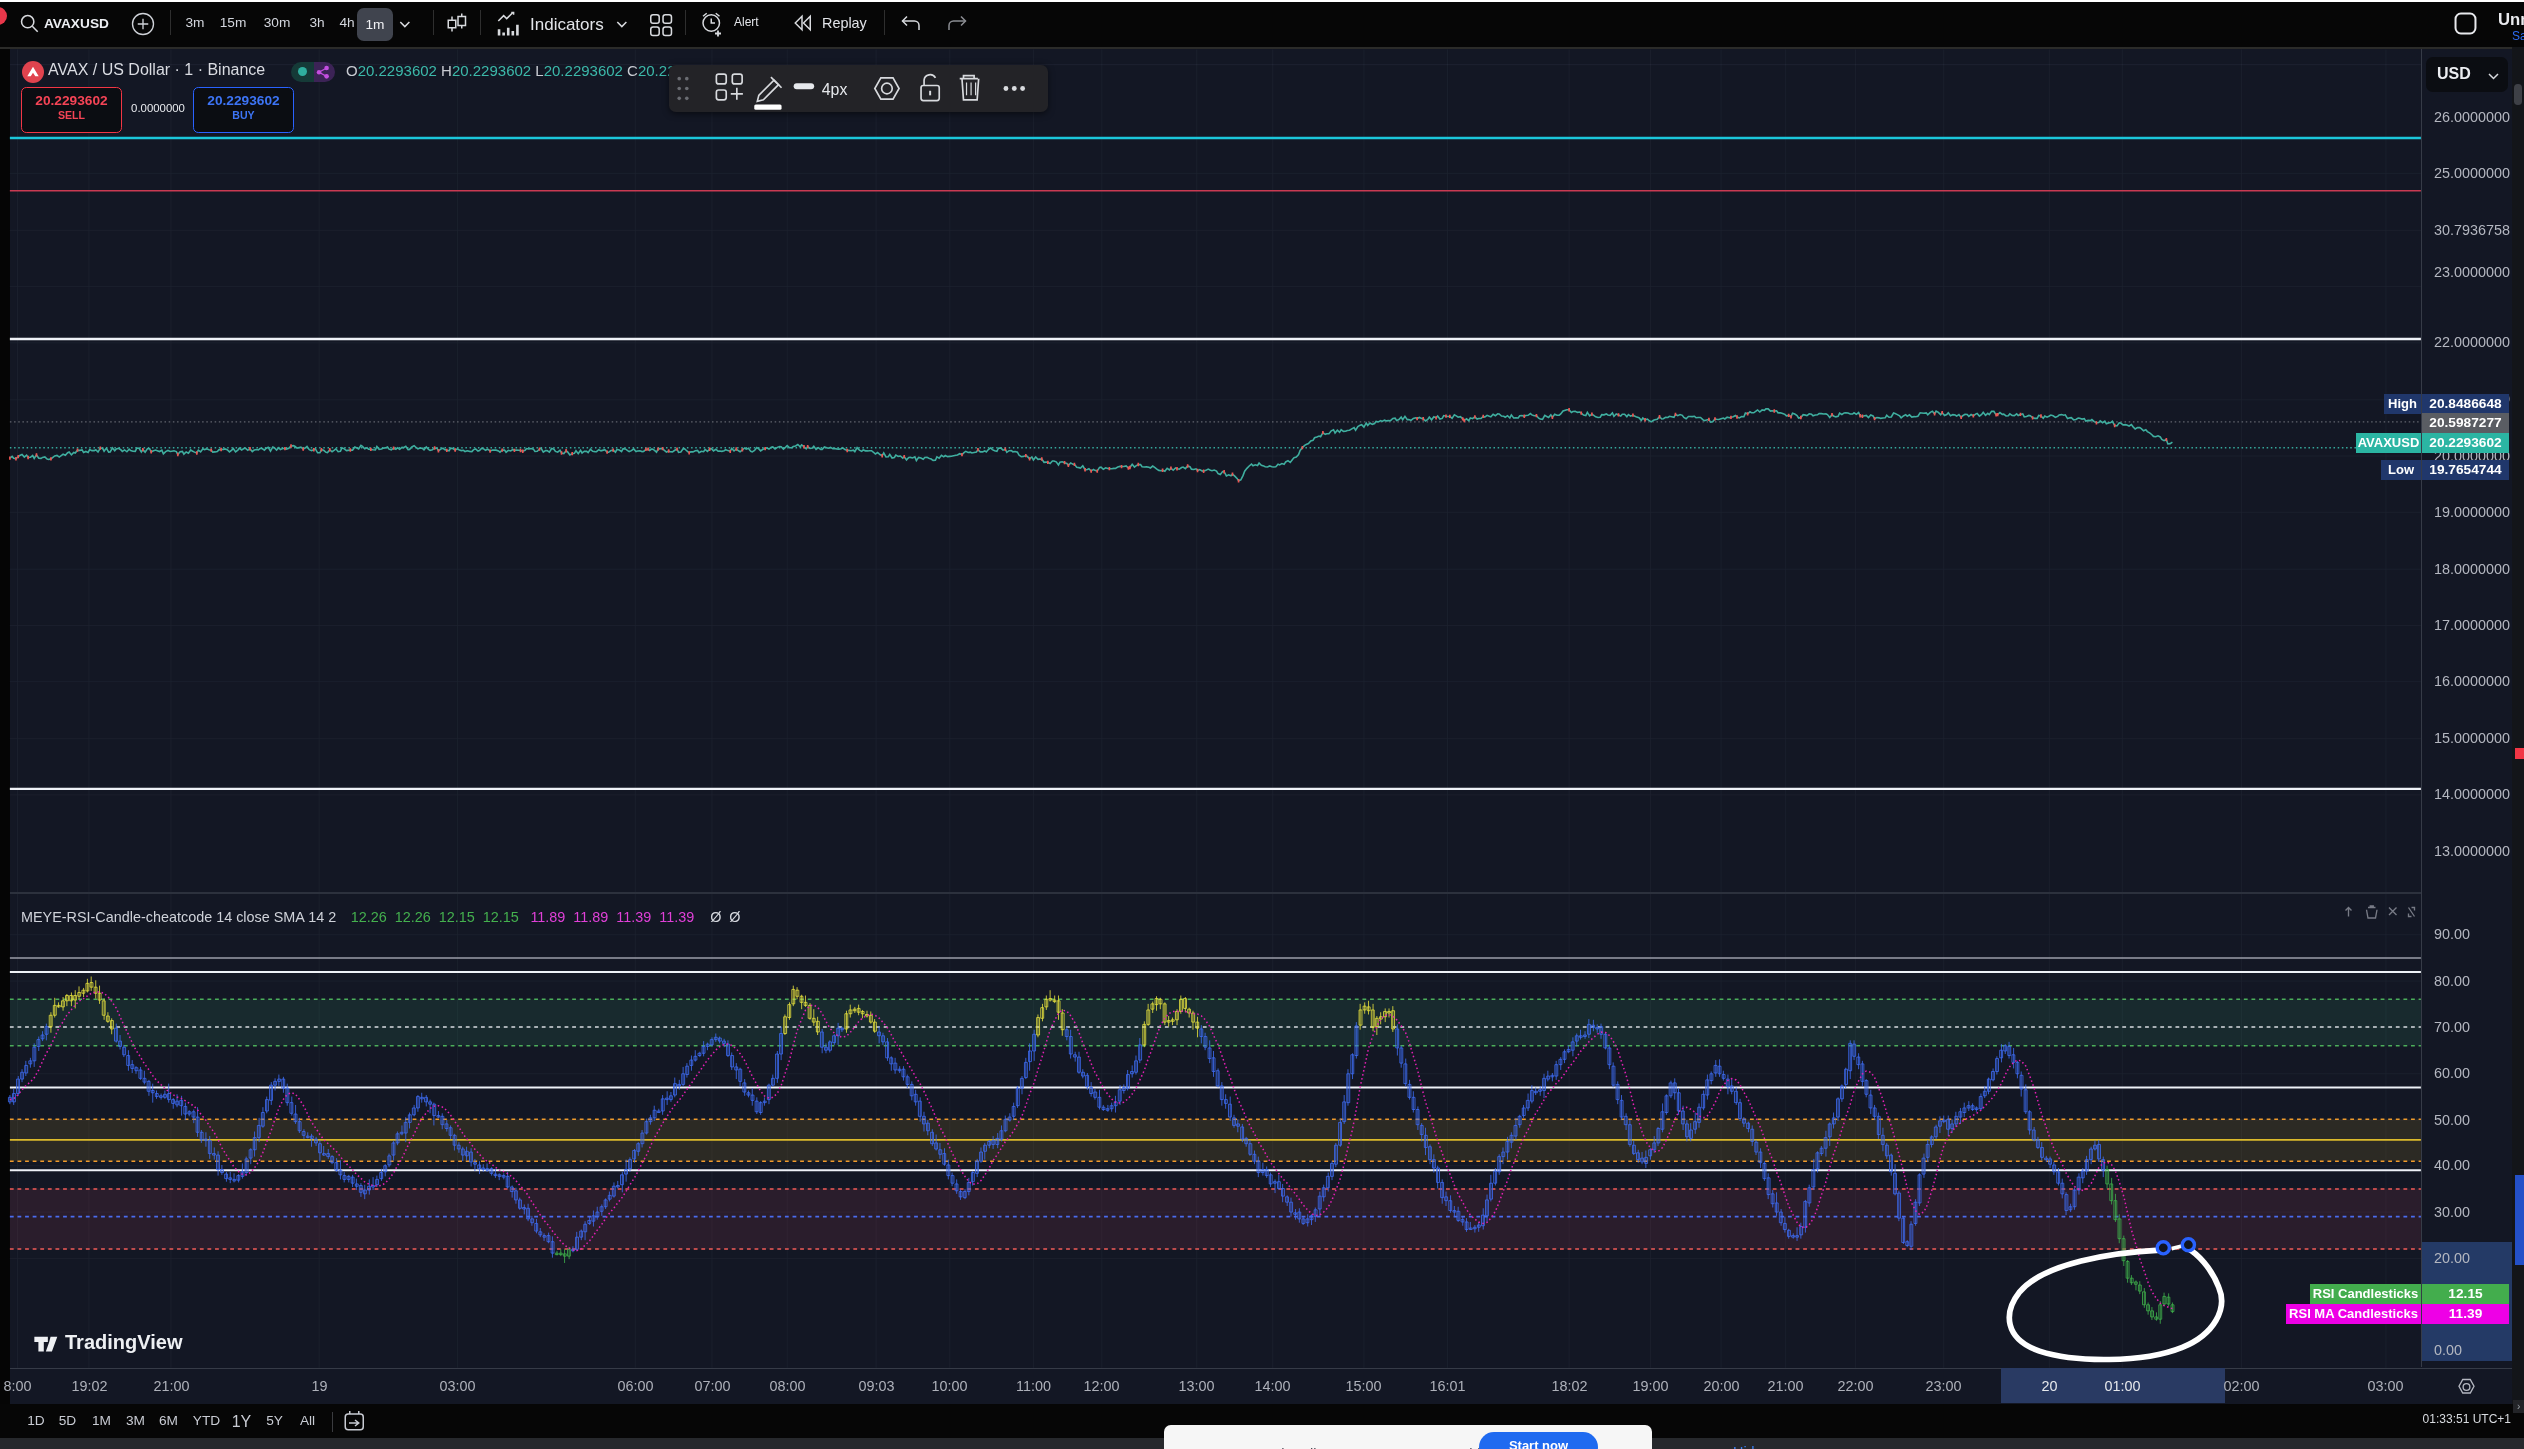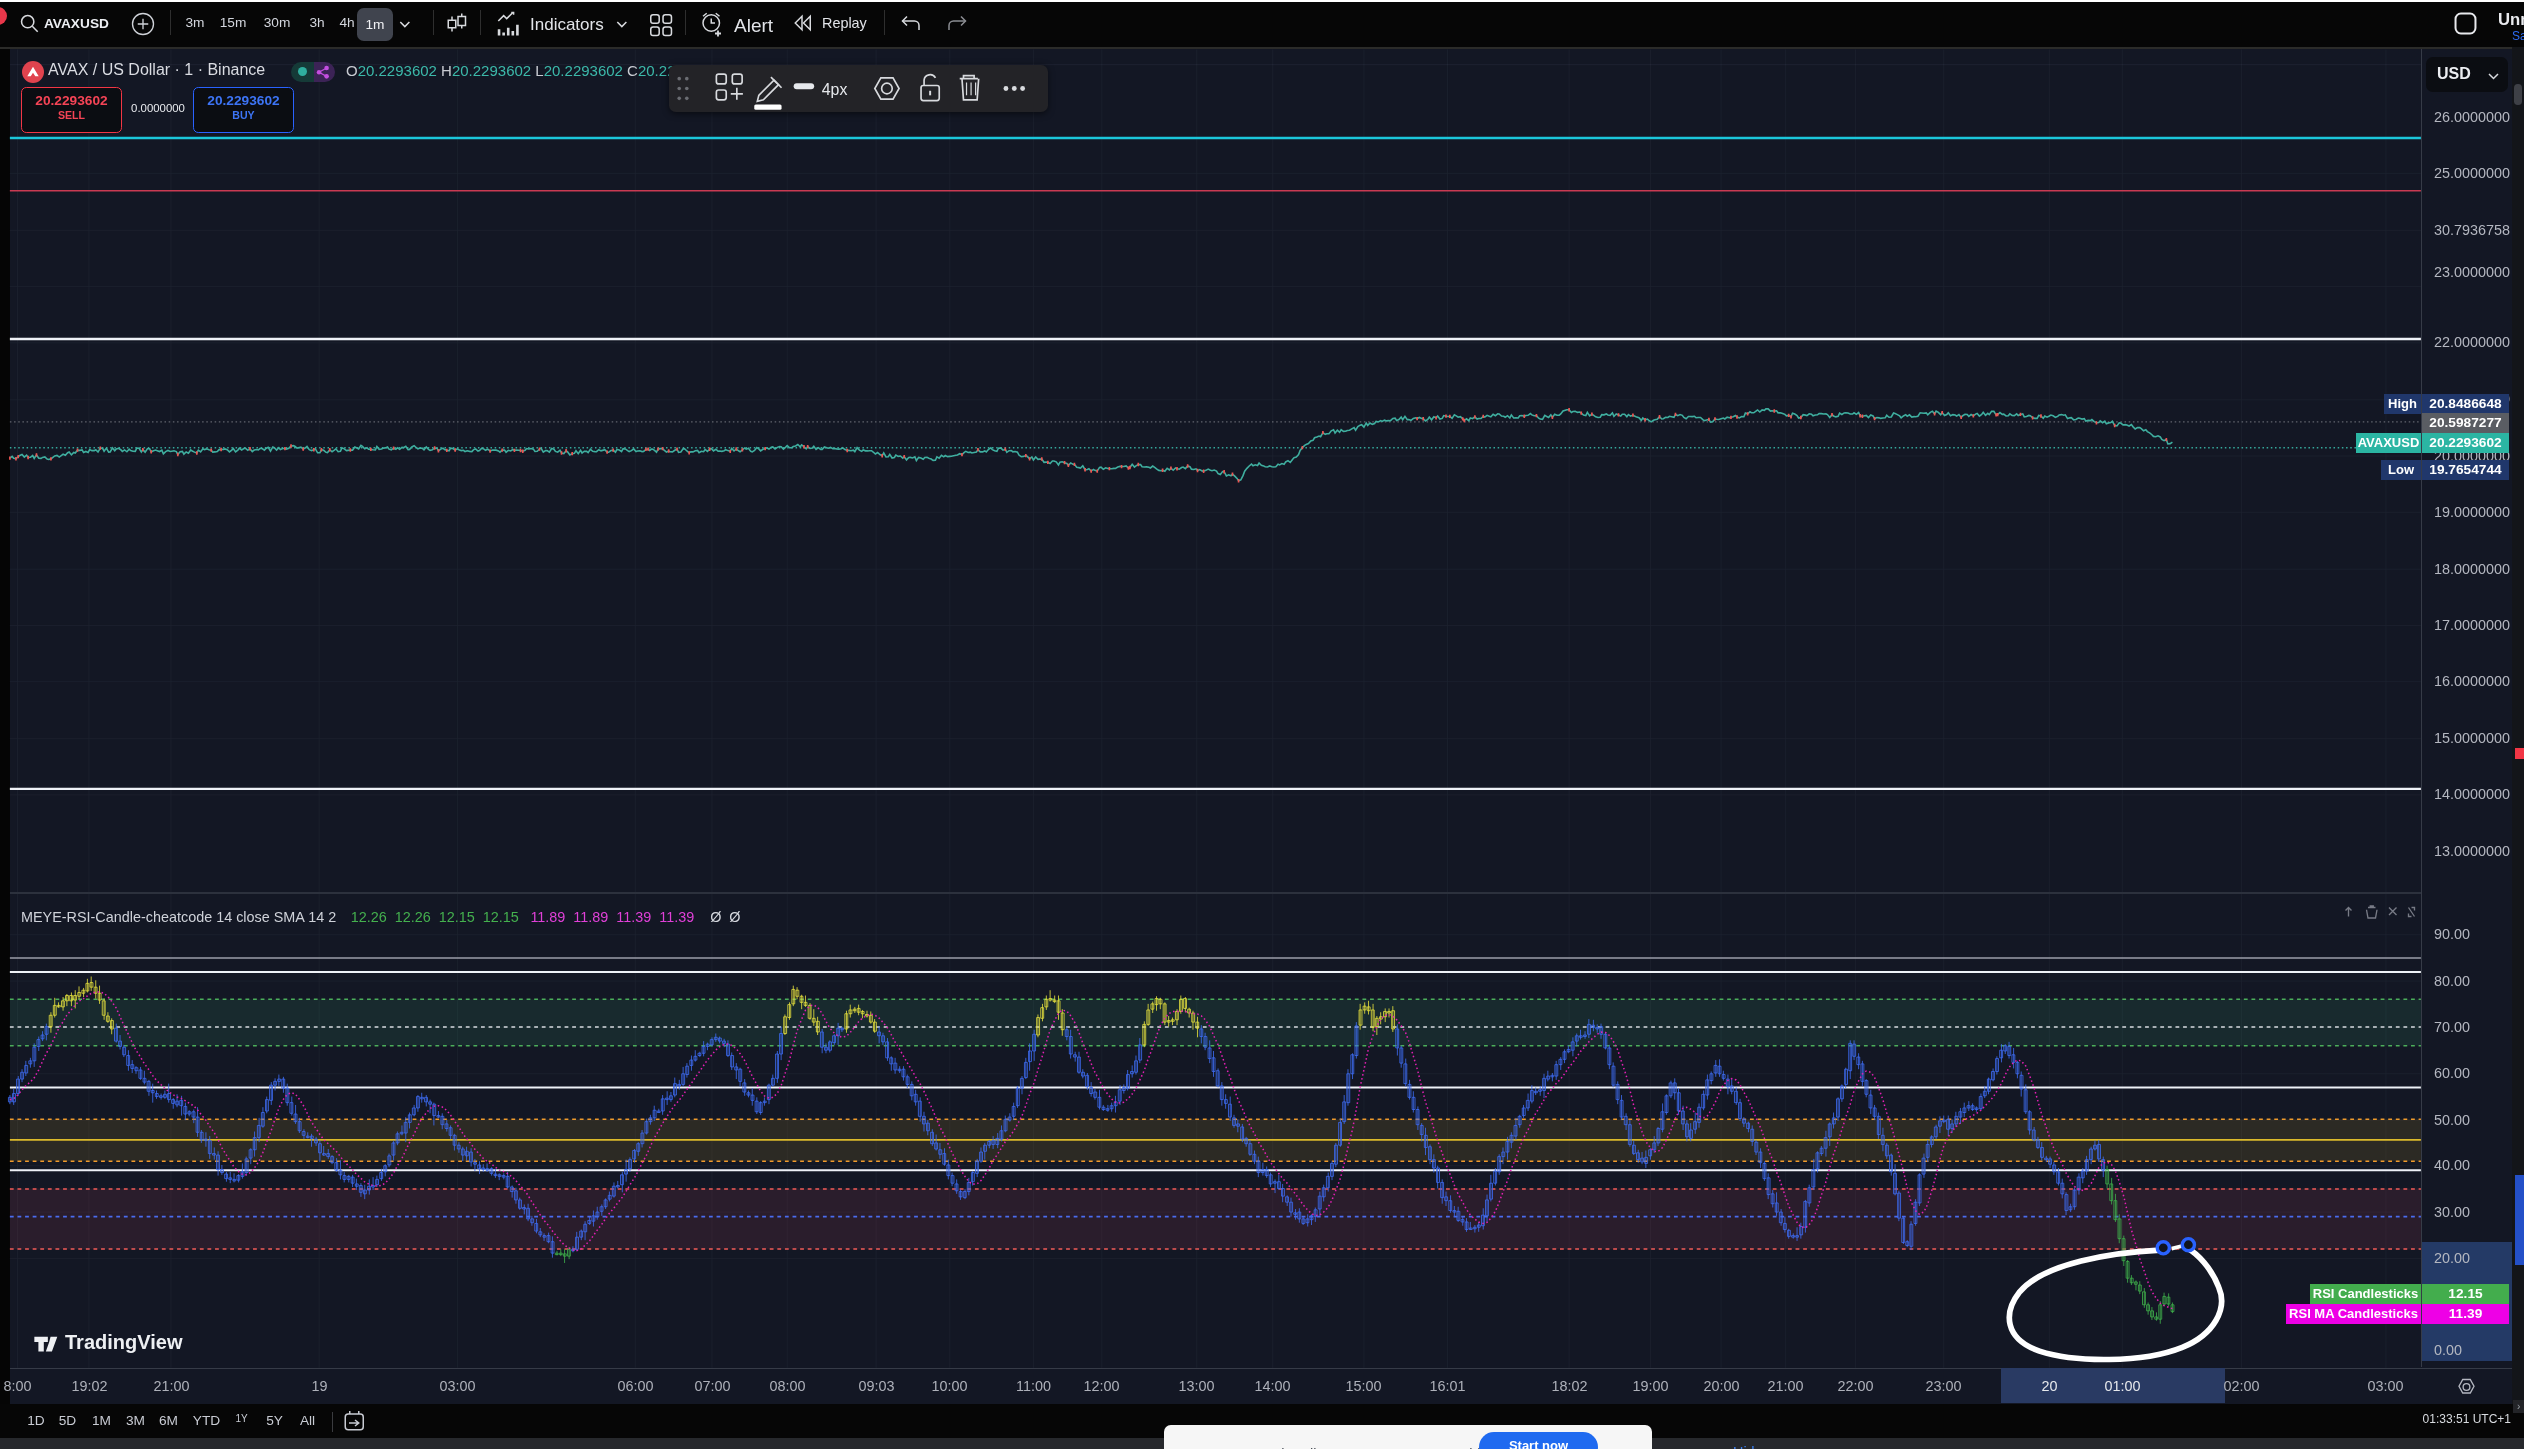--- a/index.html
+++ b/index.html
@@ -211,21 +211,21 @@
     <rect x="1" y="17" width="11" height="11" rx="3" stroke="#d8dade" stroke-width="2" fill="none"></rect>
     <rect x="17" y="17" width="11" height="11" rx="3" stroke="#d8dade" stroke-width="2" fill="none"></rect>
   </svg>
 <div class="vsep" style="left:685px"></div>
 <svg class="abs" style="left:700px;top:11.4px" width="27" height="27" viewBox="0 0 36 36">
     <circle cx="15" cy="16" r="11" stroke="#d8dade" stroke-width="2" fill="none"></circle>
     <path d="M15 10v6h5" stroke="#d8dade" stroke-width="2" fill="none"></path>
     <path d="M4 7 L9 3M26 7 L21 3" stroke="#d8dade" stroke-width="2" fill="none"></path>
     <path d="M24 26v8M20 30h8" stroke="#d8dade" stroke-width="2.4" fill="none"></path>
   </svg>
-<div class="abs" style="left:734px;top:15px;font-size:19px;color:#e2e4e9">Alert</div>
+<div class="abs" style="left:734px;top:15px;font-size:12px;color:#e2e4e9">Alert</div>
 <svg class="abs" style="left:792px;top:13.7px" width="23" height="21" viewBox="0 0 30 28">
     <path d="M13 3 L4 12 L13 21z" stroke="#d8dade" stroke-width="2" fill="none"></path>
     <path d="M24 3 L15 12 L24 21z" stroke="#d8dade" stroke-width="2" fill="none"></path>
   </svg>
 <div class="abs" style="left:822px;top:15px;font-size:14.4px;color:#e2e4e9">Replay</div>
 <div class="vsep" style="left:884px"></div>
 <svg class="abs" style="left:901px;top:15px" width="21" height="18" viewBox="0 0 28 24">
     <path d="M8 2 L2 8 L8 14" stroke="#d8dade" stroke-width="2" fill="none"></path>
     <path d="M2 8 H18 a6 6 0 0 1 6 6 v6" stroke="#d8dade" stroke-width="2" fill="none"></path>
   </svg>
@@ -308,21 +308,21 @@
 </svg>
 
 <div class="abs" style="left:0;top:1404px;width:2525px;height:34px;background:#060606"></div>
 <div class="abs" style="left:0;top:1438px;width:2525px;height:11.4px;background:#26282c"></div>
 <div class="abs" style="left:14.4px;top:1413px;width:43px;text-align:center;font-size:13.7px;color:#c8cbd3">1D</div>
 <div class="abs" style="left:46px;top:1413px;width:43px;text-align:center;font-size:13.7px;color:#c8cbd3">5D</div>
 <div class="abs" style="left:80px;top:1413px;width:43px;text-align:center;font-size:13.7px;color:#c8cbd3">1M</div>
 <div class="abs" style="left:114px;top:1413px;width:43px;text-align:center;font-size:13.7px;color:#c8cbd3">3M</div>
 <div class="abs" style="left:147px;top:1413px;width:43px;text-align:center;font-size:13.7px;color:#c8cbd3">6M</div>
 <div class="abs" style="left:185px;top:1413px;width:43px;text-align:center;font-size:13.7px;color:#c8cbd3">YTD</div>
-<div class="abs" style="left:220px;top:1413px;width:43px;text-align:center;font-size:10px;color:#c8cbd3">1Y</div>
+<div class="abs" style="left:220px;top:1413px;width:43px;text-align:center;font-size:16px;color:#c8cbd3">1Y</div>
 <div class="abs" style="left:253px;top:1413px;width:43px;text-align:center;font-size:13.7px;color:#c8cbd3">5Y</div>
 <div class="abs" style="left:286px;top:1413px;width:43px;text-align:center;font-size:13.7px;color:#c8cbd3">All</div>
 <div class="abs" style="left:332px;top:1412px;width:0.8px;height:20px;background:#3a3b3f"></div>
 <svg class="abs" style="left:343px;top:1410px" width="24" height="23" viewBox="0 0 32 30">
     <rect x="3" y="5" width="24" height="21" rx="4" stroke="#c8cbd3" stroke-width="2" fill="none"></rect>
     <path d="M9 5V1M21 5V1" stroke="#c8cbd3" stroke-width="2"></path>
     <path d="M8 17h12M16 13l5 4-5 4" stroke="#c8cbd3" stroke-width="2" fill="none"></path>
   </svg>
 <div class="abs" style="left:2355px;top:1412px;width:156px;text-align:right;font-size:12px;color:#d8dbe0">01:33:51 UTC+1</div>
 <div class="abs" style="left:2513px;top:1400px;width:11.4px;height:13px;background:#232428;color:#9aa0a6;font-size:10px;text-align:center;line-height:13px">›</div>

